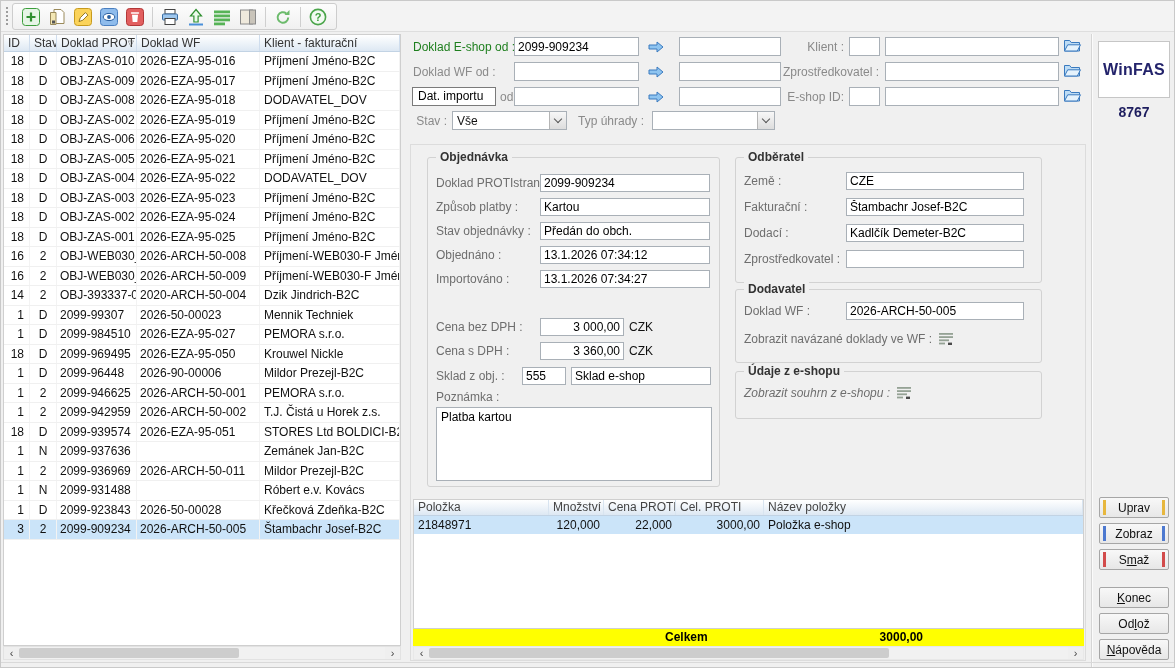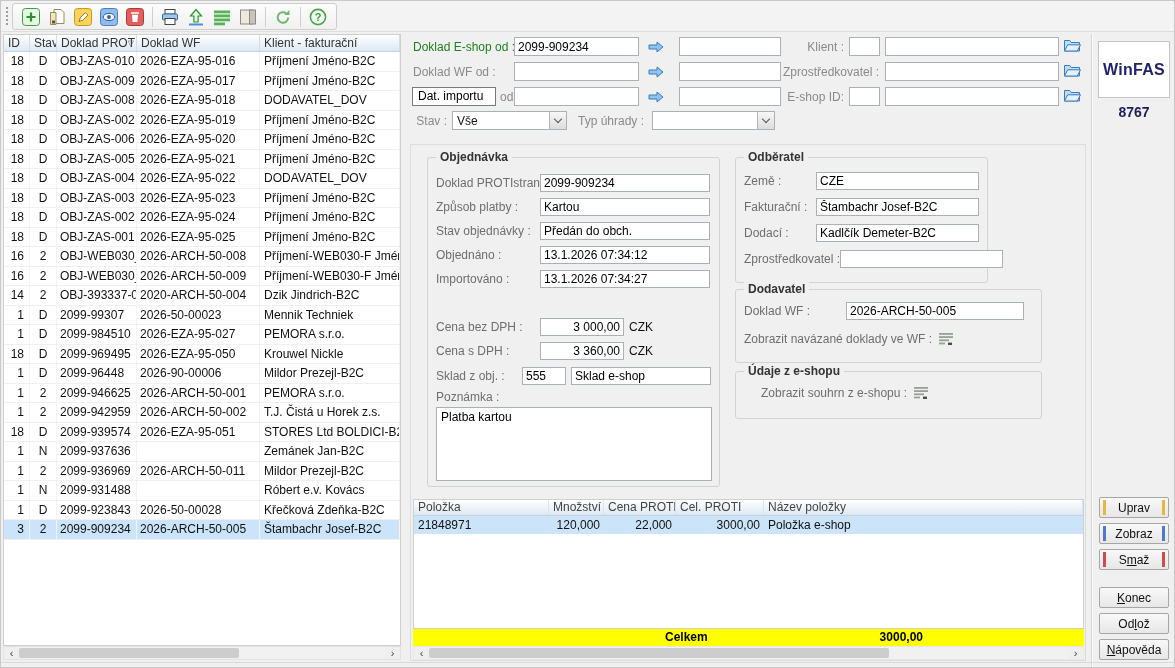--- a/index.html
+++ b/index.html
@@ -491,21 +491,21 @@
         <span class="flab" style="width:104px;">Sklad z obj. :</span>
         <input class="ginp" style="width: 44px;" value="555">
         <input class="ginp" style="width: 140px; margin-left: 5px;" value="Sklad e-shop">
       </div>
       <div class="frow" style="left:8px; top:232px;">
         <span class="flab">Poznámka :</span>
       </div>
       <textarea class="ta" style="left: 8px; top: 249px; width: 276px; height: 74px;">Platba kartou</textarea>
     </div>
 
-    <div class="groupbox" style="left:324px; top:12px; width:253px; height:126px;">
+    <div class="groupbox" style="left:324px; top:12px; width:307px; height:126px;">
       <span class="gb-title">Odběratel</span>
       <div class="frow" style="left:8px; top:14px; right:8px;">
         <span class="flab" style="width:102px;">Země :</span>
         <input class="ginp" style="width: 178px;" value="CZE">
       </div>
       <div class="frow" style="left:8px; top:40px; right:8px;">
         <span class="flab" style="width:102px;">Fakturační :</span>
         <input class="ginp" style="width: 178px;" value="Štambachr Josef-B2C">
       </div>
       <div class="frow" style="left:8px; top:66px; right:8px;">
@@ -535,21 +535,21 @@
                 <rect x="1" y="10.6" width="6" height="1.8"></rect>
               </g>
               <rect x="10" y="10.6" width="4" height="2.4" fill="#4a4a4a"></rect>
             </svg>
         </span>
       </div>
     </div>
 
     <div class="groupbox" style="left:324px; top:226px; width:307px; height:48px;">
       <span class="gb-title">Údaje z e-shopu</span>
-      <div class="frow" style="left:25px; top:14px; right:8px;">
+      <div class="frow" style="left:8px; top:14px; right:8px;font-style:italic;">
         <span class="flab">Zobrazit souhrn z e-shopu :</span>
         <span class="list-ico">
           <svg width="17" height="14">
               <g fill="#95a295">
                 <rect x="1" y="1" width="14" height="1.8"></rect>
                 <rect x="1" y="4.2" width="14" height="1.8"></rect>
                 <rect x="1" y="7.4" width="10" height="1.8"></rect>
                 <rect x="1" y="10.6" width="6" height="1.8"></rect>
               </g>
               <rect x="10" y="10.6" width="4" height="2.4" fill="#4a4a4a"></rect>

